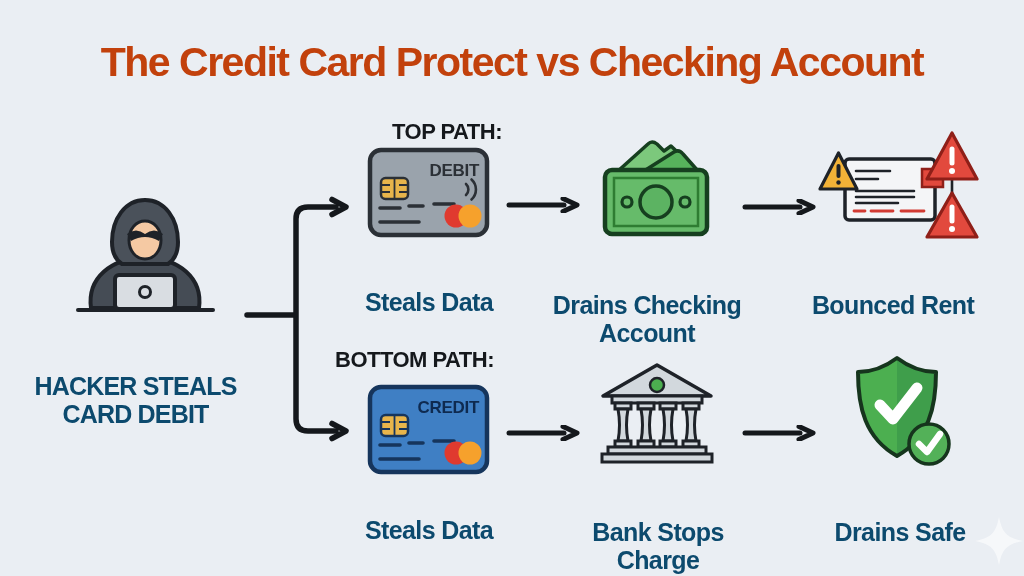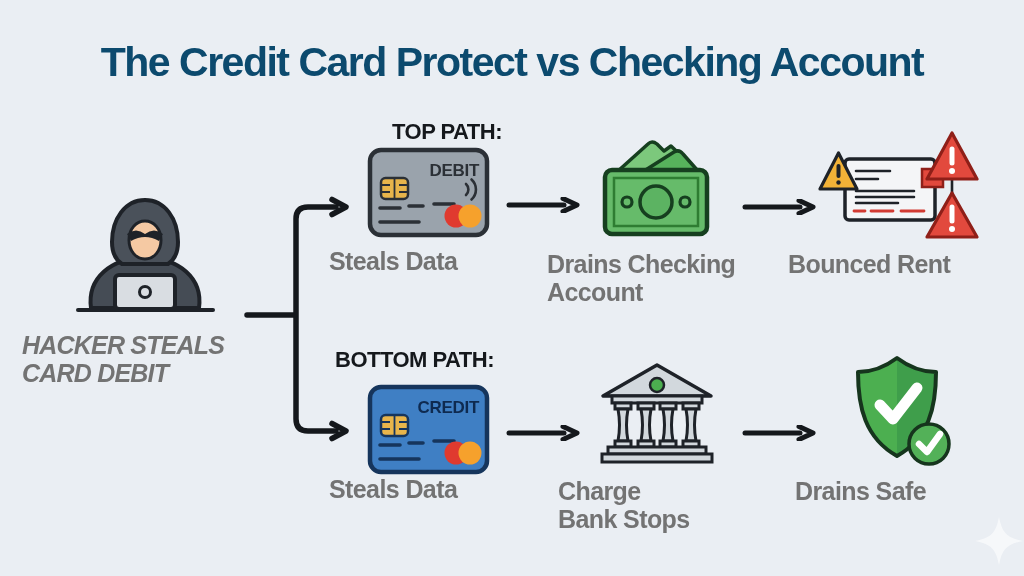--- a/index.html
+++ b/index.html
@@ -8,27 +8,27 @@
     width:1024px;height:576px;
     background:#eaeef3;
     overflow:hidden;
     font-family:"Liberation Sans","DejaVu Sans",sans-serif;
     color:#15181c;
   }
   .title{
     position:absolute;top:39px;left:0;width:100%;
     text-align:center;
     font-size:41px;font-weight:700;letter-spacing:-1.5px;
-    color:#0c4a6e;white-space:nowrap;
+    color:#c2410c;white-space:nowrap;
   }
   .abs{position:absolute;}
   .caption{
-    position:absolute;text-align:left;
+    position:absolute;text-align:center;
     font-size:25px;font-weight:700;line-height:28px;
-    letter-spacing:-0.6px;color:#737373;
+    letter-spacing:-0.6px;color:#0c4a6e;margin-top:41px;
   }
   .path-label{
     position:absolute;
     font-size:22px;font-weight:700;letter-spacing:-0.5px;
     color:#15181c;white-space:nowrap;
   }
   svg{display:block;}
   .card-text{
     font-family:"Liberation Sans","DejaVu Sans",sans-serif;
     font-weight:700;font-size:17px;letter-spacing:-0.3px;
@@ -45,21 +45,21 @@
   <svg class="abs" style="left:73px;top:194px;" width="145" height="128" viewBox="0 0 145 128">
     <path d="M18 114 C14 84 38 64 72 64 C106 64 130 84 126 114 Z" fill="#454c55" stroke="#1e2228" stroke-width="4" stroke-linejoin="round"></path>
     <path d="M72 6 C52 6 39 25 39 48 C39 59 43 66 49 70 L95 70 C101 66 105 59 105 48 C105 25 92 6 72 6 Z" fill="#4a515a" stroke="#1e2228" stroke-width="4" stroke-linejoin="round"></path>
     <path d="M72 27 C81 27 88 35 88 46 C88 57 81 65 72 65 C63 65 56 57 56 46 C56 35 63 27 72 27 Z" fill="#f5c9a3" stroke="#1e2228" stroke-width="3"></path>
     <path d="M54 40 Q63 33 72 40 Q81 33 90 40 L86 47 Q72 39 58 47 Z" fill="#1e2228"></path>
     <rect x="42" y="81" width="60" height="34" rx="4" fill="#d9dde2" stroke="#1e2228" stroke-width="4"></rect>
     <circle cx="72" cy="98" r="5.5" fill="none" stroke="#1e2228" stroke-width="3"></circle>
     <line x1="5" y1="116" x2="140" y2="116" stroke="#1e2228" stroke-width="4" stroke-linecap="round"></line>
   </svg>
 
-  <div class="caption" style="left:22px;top:331px;width:215px;letter-spacing:-0.8px;font-style:italic;">
+  <div class="caption" style="left:28px;top:331px;width:215px;letter-spacing:-0.8px;">
     <div>HACKER STEALS</div>
     <div>CARD DEBIT</div>
   </div>
 
   <svg class="abs" style="left:240px;top:190px;" width="116" height="256" viewBox="0 0 116 256">
     <path d="M7 125 H56 M56 125 V29 Q56 17 68 17 H96 M56 125 V229 Q56 241 68 241 H96" fill="none" stroke="#15181c" stroke-width="5.5" stroke-linecap="round" stroke-linejoin="round"></path>
     <path d="M92 9.5 L106 17 L92 24.5" fill="none" stroke="#15181c" stroke-width="5.5" stroke-linecap="round" stroke-linejoin="round"></path>
     <path d="M92 233.5 L106 241 L92 248.5" fill="none" stroke="#15181c" stroke-width="5.5" stroke-linecap="round" stroke-linejoin="round"></path>
   </svg>
 
@@ -160,22 +160,22 @@
         <rect x="61" y="80" width="16" height="6"></rect>
       <rect x="84" y="42" width="16" height="6"></rect>
         <path d="M87 48 q3 16 0 32 h10 q-3 -16 0 -32 Z"></path>
         <rect x="84" y="80" width="16" height="6"></rect>
     </g>
     <rect x="9" y="86" width="98" height="7" fill="#d2d8dd" stroke="#1e2228" stroke-width="3"></rect>
     <rect x="3" y="93" width="110" height="8" fill="#d2d8dd" stroke="#1e2228" stroke-width="3"></rect>
   </svg>
 
   <div class="caption" style="left:558px;top:477px;width:200px;">
+    <div>Bank Stops</div>
     <div>Charge</div>
-    <div>Bank Stops</div>
   </div>
 
   <svg class="abs" style="left:742px;top:425px;" width="76" height="16" viewBox="0 0 76 16">
     <line x1="3" y1="8" x2="58" y2="8" stroke="#15181c" stroke-width="5" stroke-linecap="round"></line>
     <path d="M57 1.5 L71 8 L57 14.5" fill="none" stroke="#15181c" stroke-width="5" stroke-linecap="round" stroke-linejoin="round"></path>
   </svg>
 
   <svg class="abs" style="left:853px;top:354px;" width="100" height="114" viewBox="0 0 100 114">
     <path d="M44 4 C56 13 70 18 83 18 C83 53 76 84 44 102 C12 84 5 53 5 18 C18 18 32 13 44 4 Z" fill="#4caf50"></path>
     <path d="M44 4 C56 13 70 18 83 18 C83 53 76 84 44 102 L44 4 Z" fill="#3f9e4b"></path>

